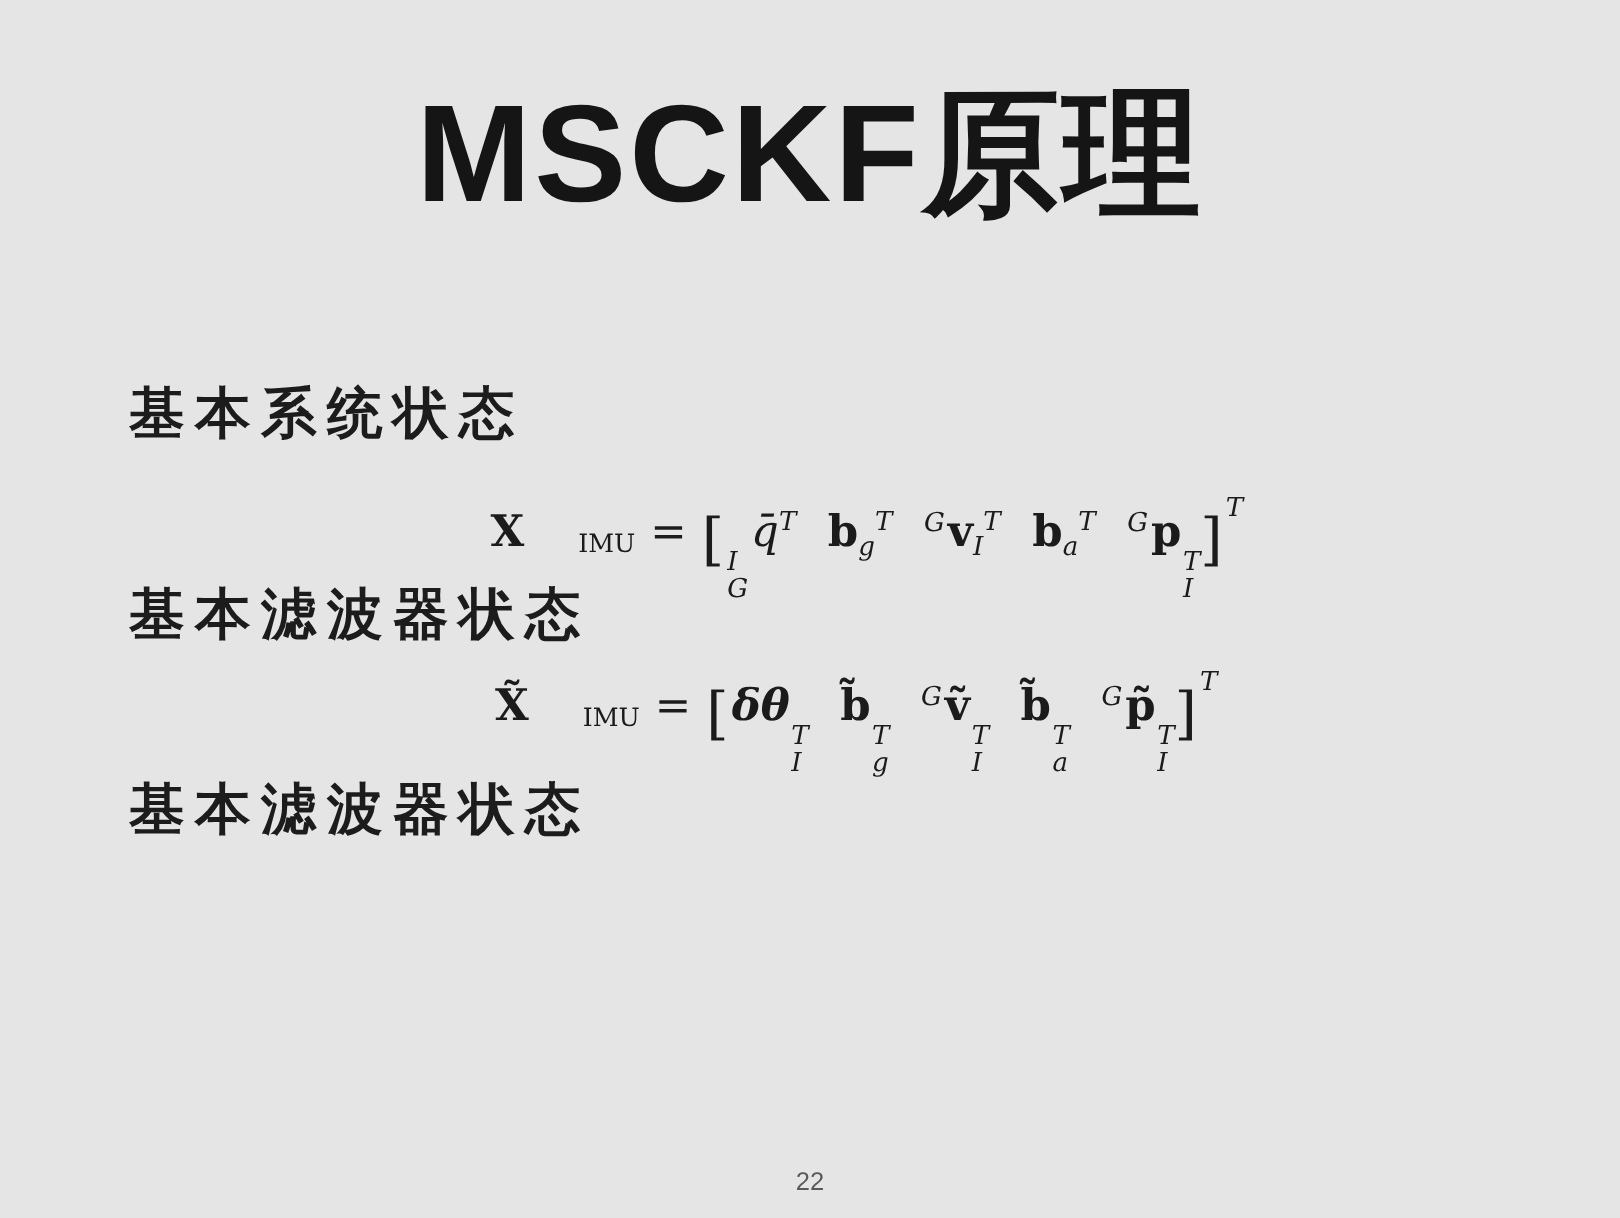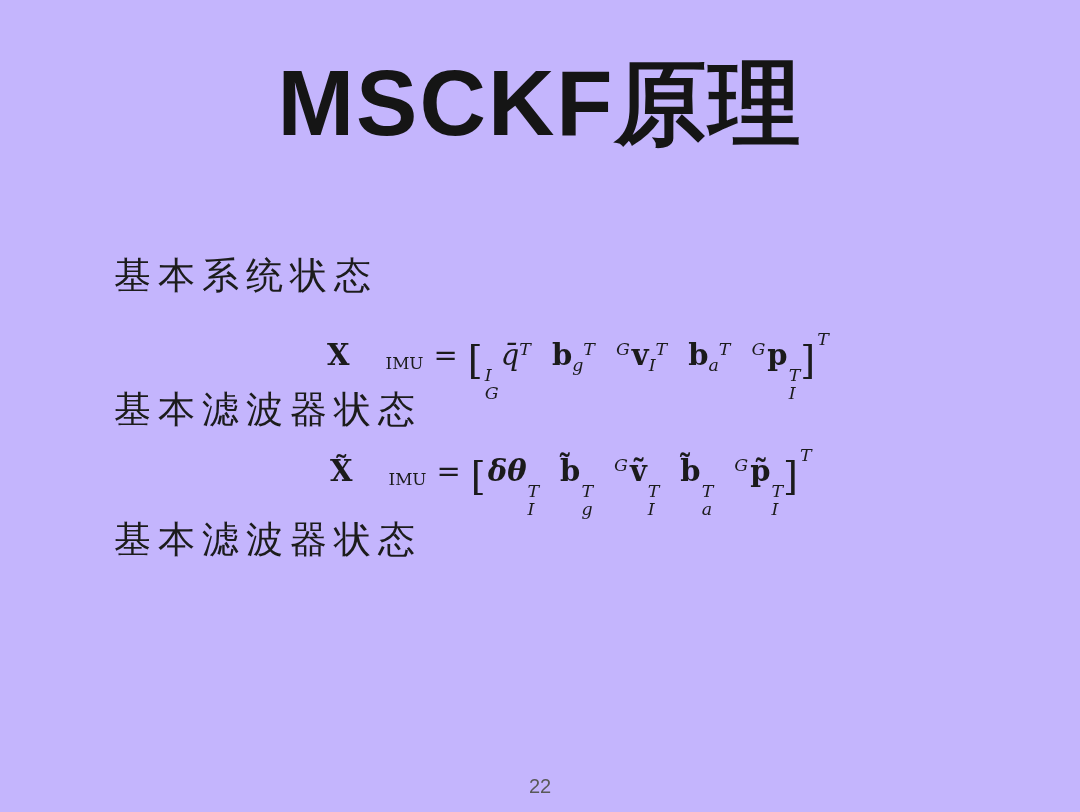--- a/index.html
+++ b/index.html
@@ -1,29 +1,29 @@
 <!DOCTYPE html>
 <html><head>
 <meta charset="utf-8">
 <style>
   * { margin:0; padding:0; box-sizing:border-box; }
   html,body { background:#ffffff; }
   .slide {
     position:relative; width:1080px; height:812px; margin:0 auto;
-    background:#c4b5fd; overflow:hidden;
+    background:#e5e5e5; overflow:hidden;
     font-family:"Liberation Sans", sans-serif; color:#1a1a1a;padding-left:20px;
   }
   .title {
     position:absolute; top:46px; left:0; width:100%;
     text-align:center; font-size:92px; font-weight:700;
     letter-spacing:2px; color:#151515; line-height:1.25;
     white-space:nowrap;
   }
   .heading {
-    position:absolute; left:114px; font-size:37px; font-weight:400;
+    position:absolute; left:86px; font-size:37px; font-weight:700;
     letter-spacing:7px; color:#1c1c1c; line-height:1.2; white-space:nowrap;
   }
   .h1 { top:254px; }
   .h2 { top:388px; }
   .h3 { top:518px; }
   .formula {
     position:absolute; font-family:"DejaVu Serif", serif;
     font-size:29px; color:#1b1b1b; white-space:nowrap; line-height:1.3;
   }
   .fm1 { top:328px; left:327px; }
@@ -44,21 +44,21 @@
   .prestack { margin-right:2px; }
   .poststack { margin-left:1px; }
   .bracket { font-size:1.32em; vertical-align:-0.22em; font-weight:400; }
   .outer-sup { font-size:0.6em; vertical-align:1.15em; font-style:italic; margin-left:2px; }
   .term { margin-left:21px; }
   .eq { margin:0 10px; }
   .eq-wide { margin:0 27px; }
   .plus { margin:0 8px; }
   .page-number {
     position:absolute; left:0; bottom:14px; width:100%;
-    text-align:center; font-size:20px; color:#595959;
+    text-align:center; font-size:17px; color:#595959;
   }
 </style>
 </head>
 <body>
 
 <div class="slide">
 
   <div class="title">MSCKF原理</div>
 
   <div class="heading h1">基本系统状态</div>

